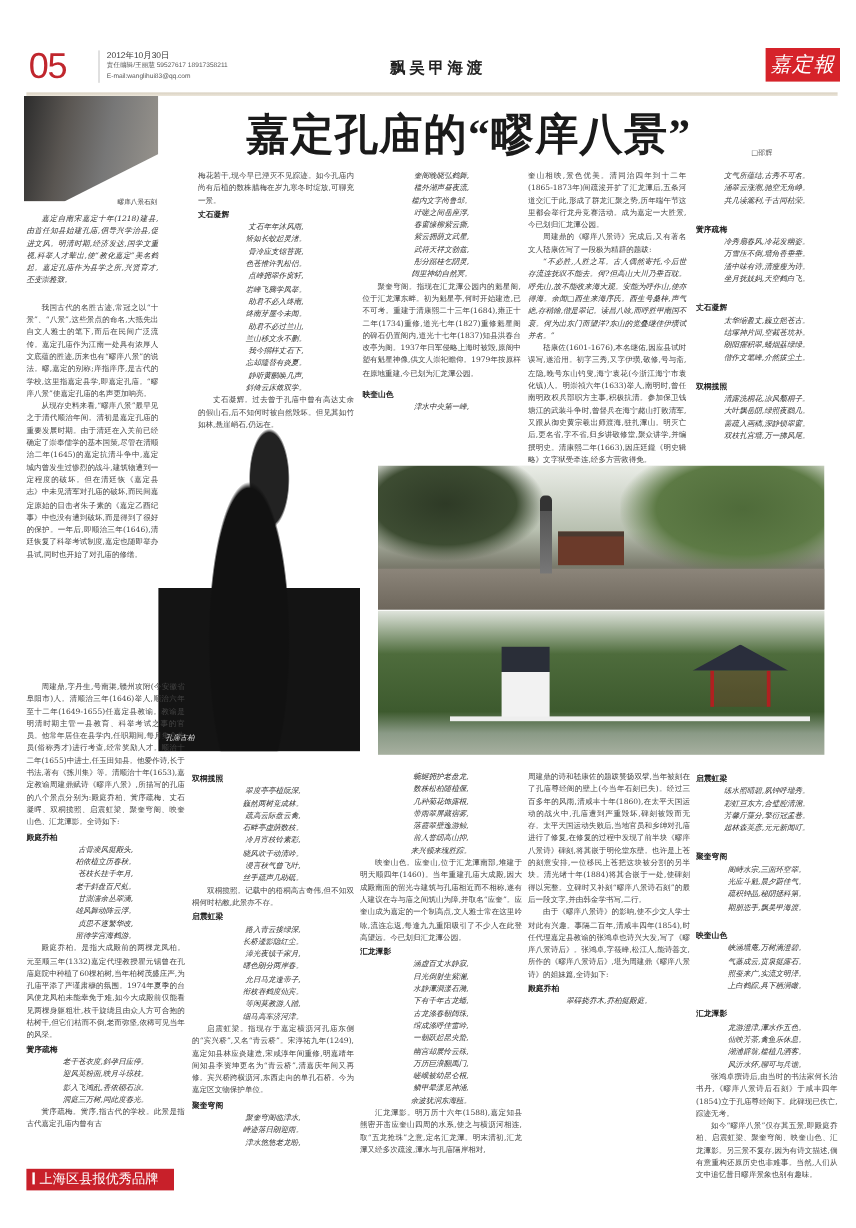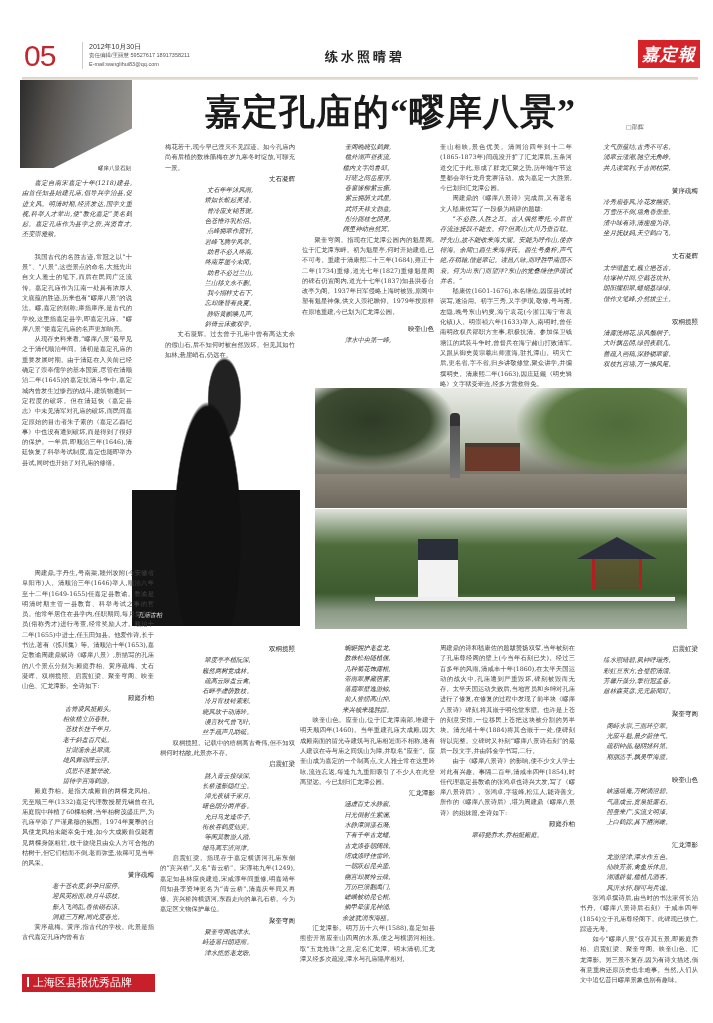--- a/index.html
+++ b/index.html
@@ -2,61 +2,61 @@
 <html><head>
 <meta charset="utf-8">
 <style>
   * { box-sizing: border-box; margin: 0; padding: 0; }
   body { width: 713px; height: 1023px; background: #fff; font-family: "DejaVu Serif", serif; color: #333; position: relative; overflow: hidden; }
   .header { position: absolute; top: 40px; left: 20px; width: 680px; height: 32px; }
   .pagenum { position: absolute; left: 4px; top: 0; font-family: "Liberation Sans", sans-serif; font-size: 30px; color: #c0262d; line-height: 32px; letter-spacing: -1px; }
   .meta { position: absolute; left: 62px; top: 2px; border-left: 1px solid #ccc; padding-left: 6px; font-family: "Liberation Sans", sans-serif; font-size: 5.5px; color: #555; line-height: 9px; }
   .meta .date { font-size: 7px; color: #333; }
   .section-title { position: absolute; left: 305px; top: 8px; font-family: "DejaVu Sans", sans-serif; font-weight: bold; font-size: 13px; letter-spacing: 3px; color: #222; }
-  .logo { position: absolute; right: 0; top: 0; width: 62px; height: 28px; background: #d6232a; color: #fff; font-family: "DejaVu Serif", serif; font-weight: bold; font-style: italic; font-size: 17px; text-align: center; line-height: 28px; letter-spacing: 1px; }
+  .logo { position: absolute; right: 0; top: 0; width: 62px; height: 28px; background: #d6232a; color: #fff; font-family: "DejaVu Serif", serif; font-weight: normal; font-style: italic; font-size: 17px; text-align: center; line-height: 28px; letter-spacing: 1px; }
   .rule { position: absolute; top: 77px; left: 22px; width: 676px; height: 3px; background: linear-gradient(#d8d0c0,#ece6da); }
   .stele { position: absolute; left: 20px; top: 80px; width: 112px; height: 88px; background: linear-gradient(100deg,#2c2c2c 0%,#5a5652 30%,#777 60%,#9a968f 100%); clip-path: polygon(0 0,100% 0,100% 55%,30% 100%,0 100%); }
   .stele-caption { position: absolute; left: 98px; top: 165px; font-size: 5.5px; color: #333; }
   .headline { position: absolute; left: 205px; top: 88px; font-family: Liberation Serif, serif; font-weight: bold; font-size: 36px; color: #1a1a1a; letter-spacing: 1px; }
   .byline { position: absolute; left: 626px; top: 123px; font-size: 6px; color: #555; }
   .col { position: absolute; font-size: 6.3px; line-height: 10.3px; color: #444; text-align: justify; }
   .col p { text-indent: 2em; }
   .col .lead { font-family: "DejaVu Serif", serif; font-style: italic; color: #333; }
-  .poem-title { text-align: right; font-family: "DejaVu Sans", sans-serif; font-weight: normal; font-size: 6.5px; color: #222; margin: 1px 0; text-indent: 0 !important; }
+  .poem-title { text-align: left; font-family: "DejaVu Sans", sans-serif; font-weight: bold; font-size: 6.5px; color: #222; margin: 1px 0; text-indent: 0 !important; }
   .poem-line { text-align: center; font-style: italic; color: #333; text-indent: 0 !important; }
   .gap { height: 12px; }
   .tree-photo { position: absolute; left: 132px; top: 172px; width: 168px; height: 454px; background: #fff; }
   .tree-photo .trunk { position: absolute; left: 0; bottom: 0; width: 168px; height: 454px; background: radial-gradient(ellipse at 45% 80%,#111 0%,#111 25%,transparent 26%), radial-gradient(ellipse at 55% 50%, #222 0%, #222 12%, transparent 13%), linear-gradient(transparent 70%, #141414 70%); }
   .tree-caption { position: absolute; left: 6px; bottom: 6px; font-size: 6px; color: #eee; font-style: italic; }
   .photo-top { position: absolute; left: 315px; top: 388px; width: 372px; height: 120px; background: linear-gradient(180deg,#e9ece6 0%,#b8c0b0 45%,#7a7a6c 70%,#6b665d 100%); overflow: hidden; }
   .photo-top .trees-l { position: absolute; left: 0; top: 0; width: 140px; height: 80px; background: radial-gradient(ellipse at 40% 40%,#2e3a26 0%,#3d4c32 50%,transparent 70%); }
   .photo-top .trees-r { position: absolute; right: 0; top: 0; width: 170px; height: 90px; background: radial-gradient(ellipse at 60% 40%,#4f6b3a 0%,#5d7a45 50%,transparent 72%); }
   .photo-top .gate { position: absolute; left: 150px; top: 55px; width: 55px; height: 28px; background: #6b3a2a; border-top: 4px solid #4a3a30; }
   .photo-top .bridge { position: absolute; left: 0; top: 86px; width: 100%; height: 34px; background: linear-gradient(#8c857a,#6e675c); }
   .photo-top .person { position: absolute; left: 135px; top: 25px; width: 10px; height: 65px; background: linear-gradient(#333 0,#333 20%,#555 20%,#777 100%); border-radius: 4px 4px 0 0; }
   .photo-bot { position: absolute; left: 315px; top: 509px; width: 372px; height: 120px; background: linear-gradient(180deg,#dfe4dc 0%,#4e6c3c 30%,#3d5a2e 70%,#8a9a86 85%,#a7b0a0 100%); overflow: hidden; }
   .photo-bot .tower { position: absolute; left: 103px; top: 30px; width: 40px; height: 60px; background: linear-gradient(#2a2e38 0,#2a2e38 35%,#f2f2f2 35%); }
   .photo-bot .pavilion { position: absolute; right: 30px; top: 28px; width: 80px; height: 65px; }
   .photo-bot .pavilion .roof { position: absolute; left: 0; top: 0; width: 80px; height: 22px; background: #2a2e3c; clip-path: polygon(50% 0,100% 100%,0 100%); }
   .photo-bot .pavilion .posts { position: absolute; left: 15px; top: 22px; width: 50px; height: 30px; border-left: 3px solid #b02020; border-right: 3px solid #b02020; background: rgba(160,30,30,0.2); }
   .photo-bot .rail { position: absolute; left: 60px; top: 88px; width: 300px; height: 4px; background: #eee; }
-  .brand { position: absolute; left: 22px; top: 974px; width: 133px; height: 18px; background: #c8202a; color: #fff; font-family: "DejaVu Sans", sans-serif; font-size: 11px; line-height: 18px; padding-left: 5px; }
+  .brand { position: absolute; left: 22px; top: 974px; width: 123px; height: 18px; background: #c8202a; color: #fff; font-family: "DejaVu Sans", sans-serif; font-size: 11px; line-height: 18px; padding-left: 5px; }
   .brand .bar { display: inline-block; width: 2px; height: 10px; background: #fff; margin-right: 4px; vertical-align: -1px; }
 </style>
 </head>
 <body>
 
 <div class="header">
   <div class="pagenum">05</div>
   <div class="meta">
     <div class="date">2012年10月30日</div>
     <div>责任编辑/王丽慧 59527617 18917358211</div>
     <div>E-mail:wanglihui83@qq.com</div>
   </div>
-  <div class="section-title">练水照晴碧</div>
+  <div class="section-title">飘吴甲海渡</div>
   <div class="logo">嘉定報</div>
 </div>
 <div class="rule"></div>
 
 <div class="stele"></div>
 <div class="stele-caption">疁庠八景石刻</div>
 
 <h1 class="headline">嘉定孔庙的“疁庠八景”</h1>
 <div class="byline">□邵辉</div>
 

